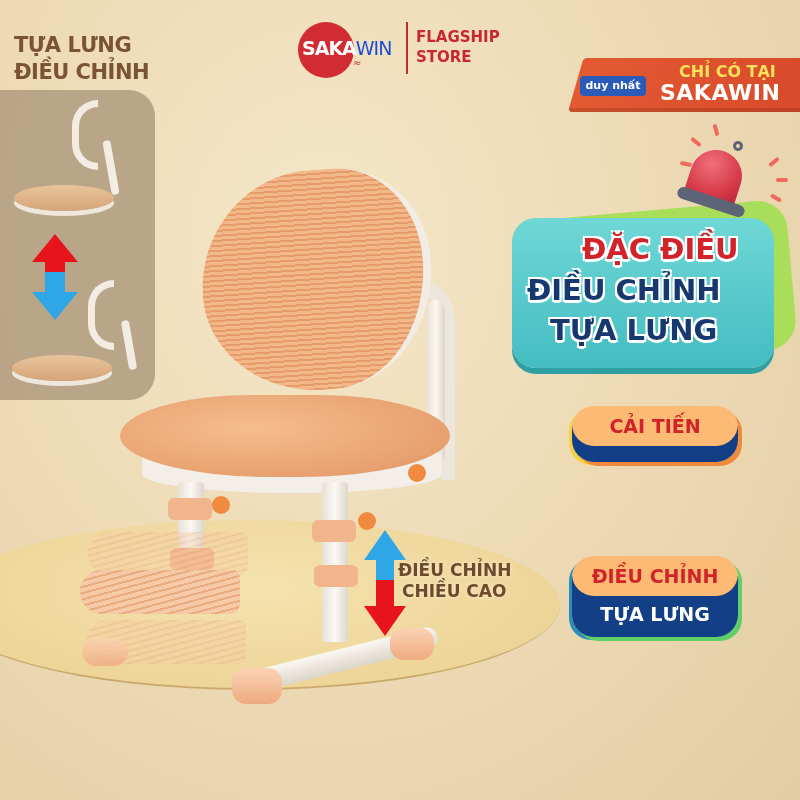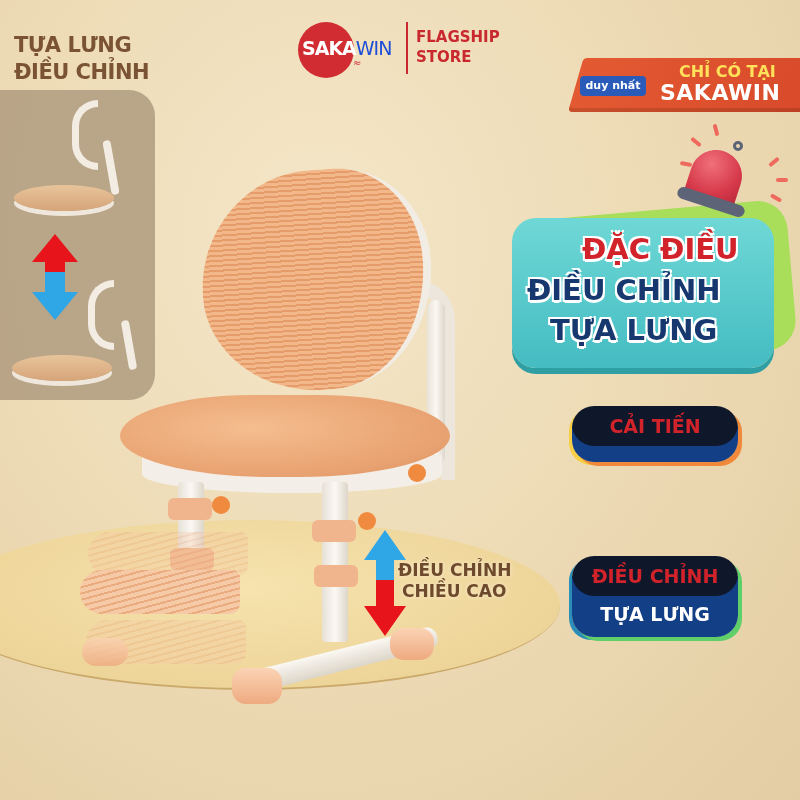--- a/index.html
+++ b/index.html
@@ -97,21 +97,21 @@
   .bell-ring { left: 733px; top: 141px; width: 10px; height: 10px; border: 3px solid #5d6478; border-radius: 50%; }
   .ray { width: 12px; height: 4px; background: #ee6a5f; border-radius: 2px; }
 
   
   .fcard {
     width: 166px; border-radius: 22px; overflow: hidden;
     box-shadow: 4px 4px 0 #f08a3a, -3px 3px 0 #f6cf46;
   }
   .fcard.c2 { box-shadow: 4px 4px 0 #5fcf6a, -3px 3px 0 #2a8fb8; }
   .fcard .top {
-    background: #0f172a; text-align: center; color: #d2232a; font-weight: bold;
+    background: #fdba74; text-align: center; color: #d2232a; font-weight: bold;
     font-size: 19px; line-height: 24px; padding: 8px 4px 8px;
     border-radius: 0 0 22px 22px; position: relative; z-index: 2;
   }
   .fcard .bottom {
     background: #123f86; text-align: center; color: #fff; font-weight: bold;
     font-size: 19px; line-height: 25px; padding: 26px 4px 10px; margin-top: -20px;
   }
   .card1 { left: 572px; top: 406px; }
   .card2 { left: 572px; top: 556px; }
 

